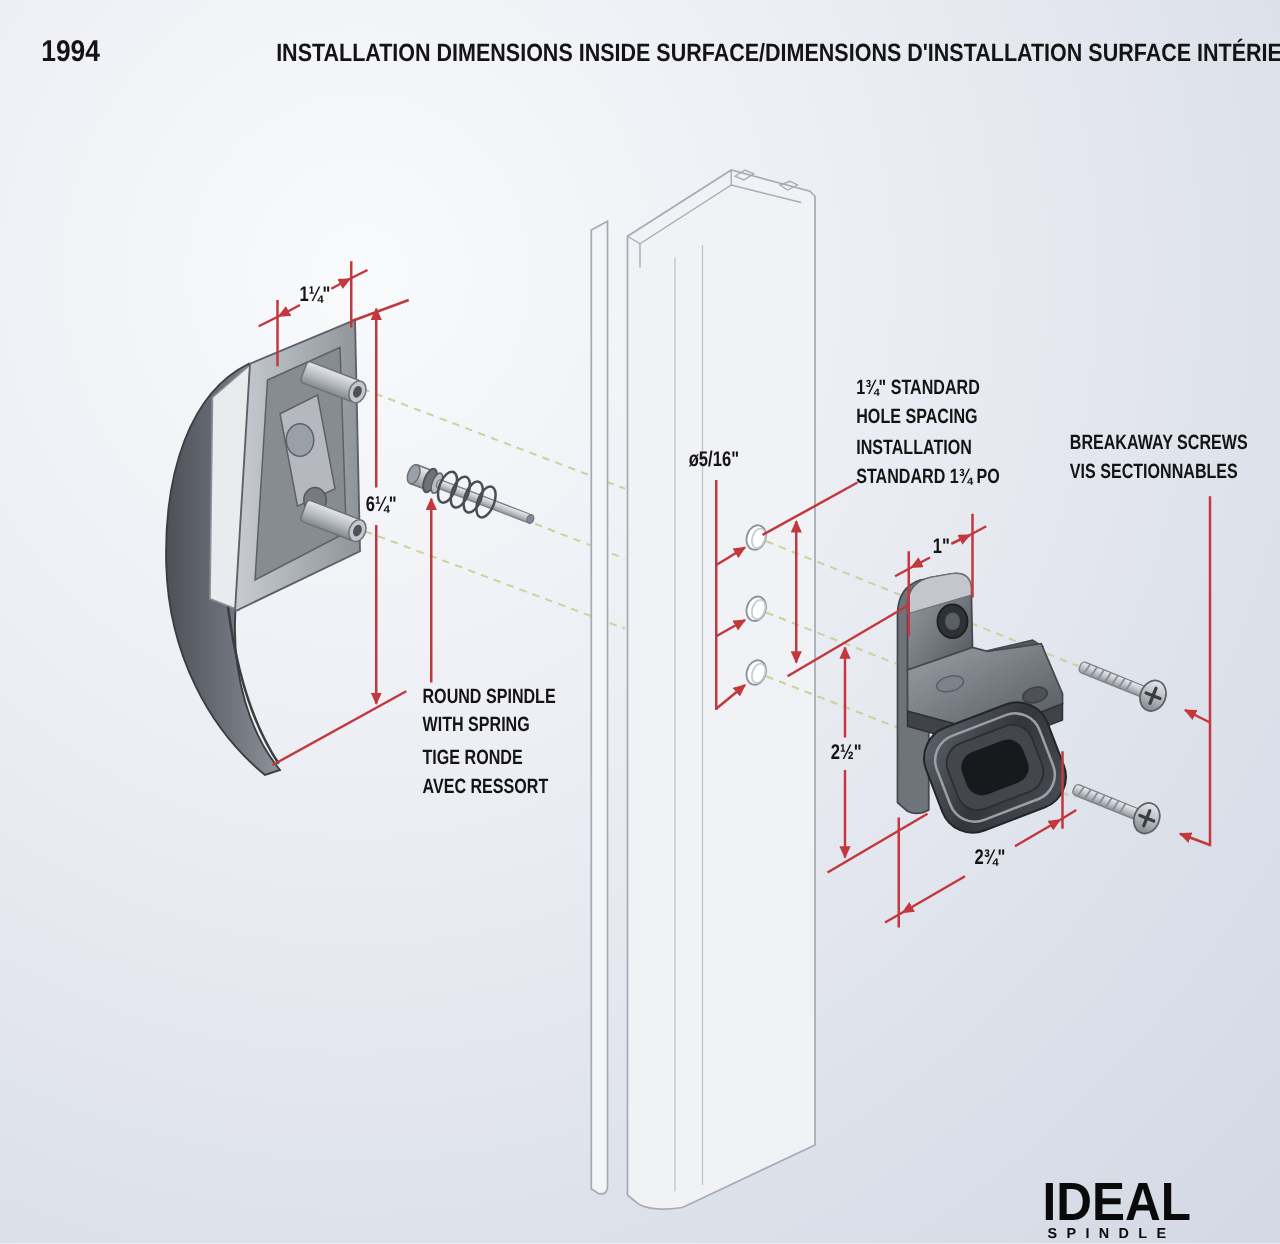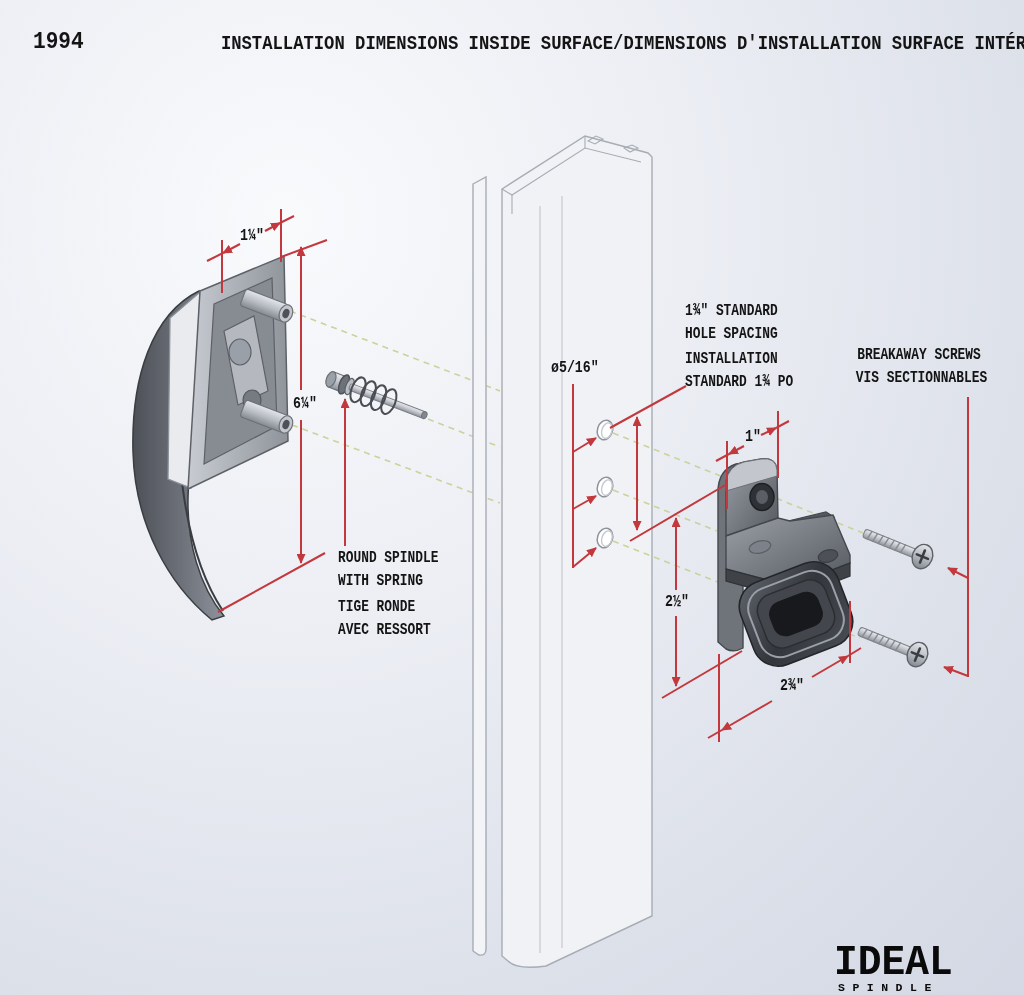--- a/index.html
+++ b/index.html
@@ -1,21 +1,21 @@
 <!DOCTYPE html>
 <html><head>
 <meta charset="utf-8">
 <style>
   html,body{margin:0;padding:0;}
   #stage{
     position:relative;
     width:1024px;height:995px;
     overflow:hidden;
     background:radial-gradient(ellipse at 28% 22%, #f9fafc 0%, #eceef4 38%, #dde1ea 72%, #d3d8e4 100%);
-    font-family:Liberation Mono, monospace;
+    font-family:Liberation Sans, sans-serif;
     color:#141414;
   }
   #diagram{position:absolute;left:0;top:0;}
   .lbl{
     position:absolute;
     font-weight:700;
     font-size:17px;
     line-height:1.05;
     color:#141414;
     white-space:nowrap;

